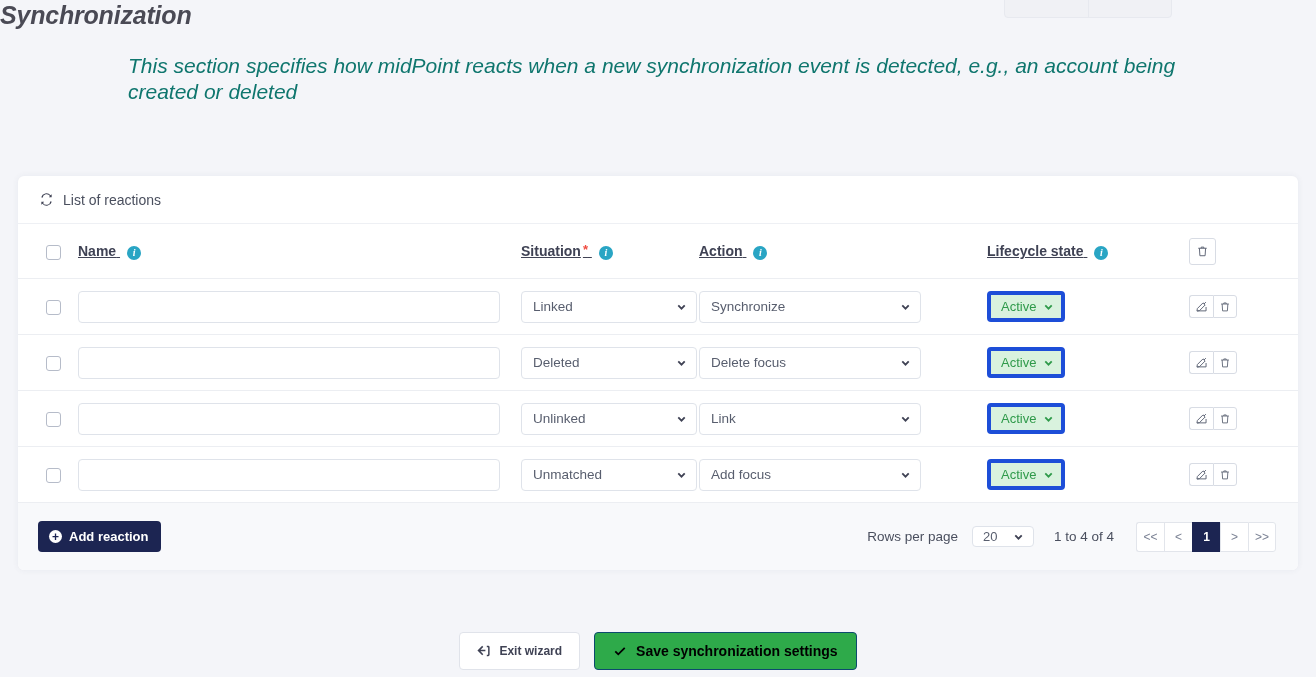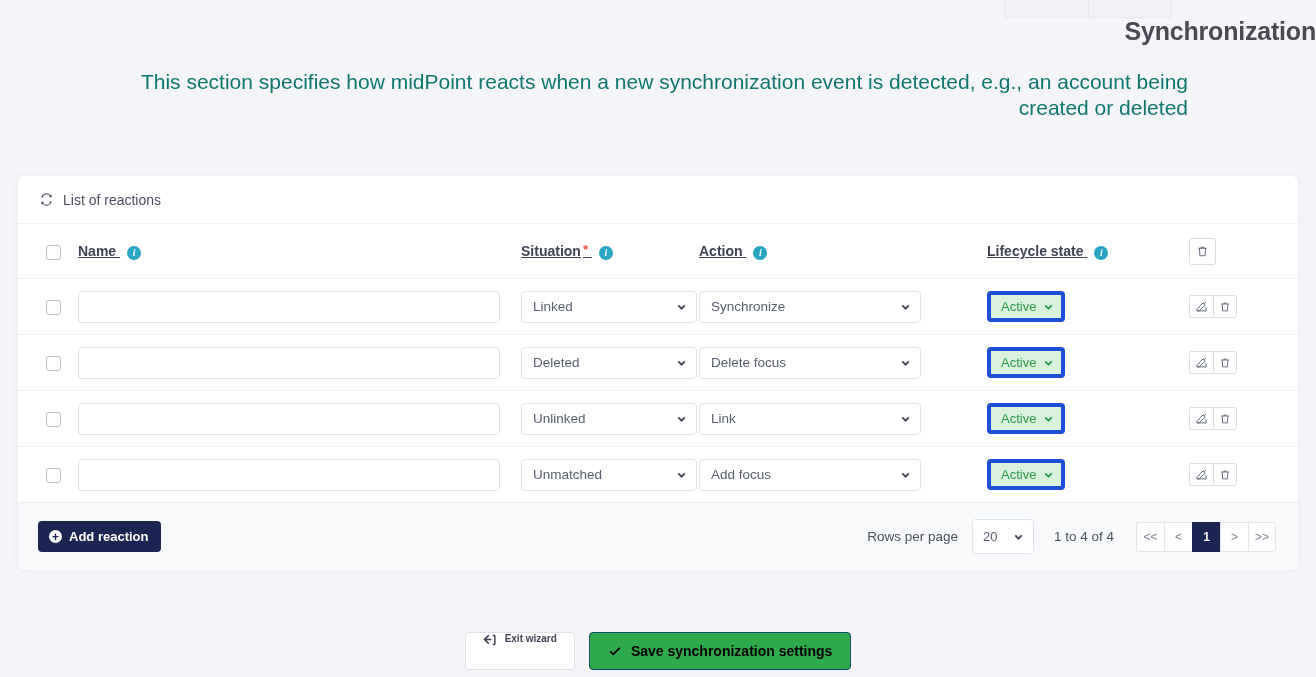--- a/index.html
+++ b/index.html
@@ -33,22 +33,23 @@
     position: absolute;
     left: 50%;
     top: 0;
     bottom: 0;
     width: 1px;
     background: #e7e9ef;
   }
 
   
   .page-header {
-    text-align: right;
-    padding-top: 16px;
+    text-align: left;
+    padding-top: 0px;
+    font-style: italic;
   }
   .page-title {
     font-size: 25px;
     font-weight: bold;
     color: #4a4a55;
     letter-spacing: -0.2px;
     margin: 0;
     line-height: 30px;
     padding-top: 0px;
   }
@@ -303,21 +304,21 @@
   }
   .footer-right {
     margin-left: auto;
     display: flex;
     align-items: center;
     gap: 14px;
   }
   .rows-label { font-size: 13.5px; color: #4a4f5e; text-align: right; }
   .sel-rows {
     width: 62px;
-    height: 35px;
+    height: 21px;
     padding: 0 22px 0 10px;
     font-size: 13px;
   }
   .range-label { font-size: 13.5px; color: #4a4f5e; margin-left: 6px; }
   .pager {
     display: inline-flex;
     margin-left: 8px;
   }
   .pg {
     min-width: 28px;
@@ -352,26 +353,26 @@
     align-items: center;
     justify-content: center;
     gap: 14px;
   }
   .btn-exit {
     background: #fff;
     border: 1px solid #e0e3ea;
     border-radius: 4px;
     height: 38px;
     padding: 0 17px;
-    font-size: 10px;
+    font-size: 12px;
     font-weight: bold;
     color: #3f4254;
     font-family: "Liberation Sans", sans-serif;
     display: inline-flex;
-    align-items: flex-start;
+    align-items: center;
     cursor: pointer;
   }
   .btn-exit .ic { margin-right: 8px; display: inline-flex; }
   .btn-save {
     background: #2eaa4a;
     border: 1px solid #0c4a6e;
     border-radius: 4px;
     height: 38px;
     padding: 0 18px;
     font-size: 14px;

